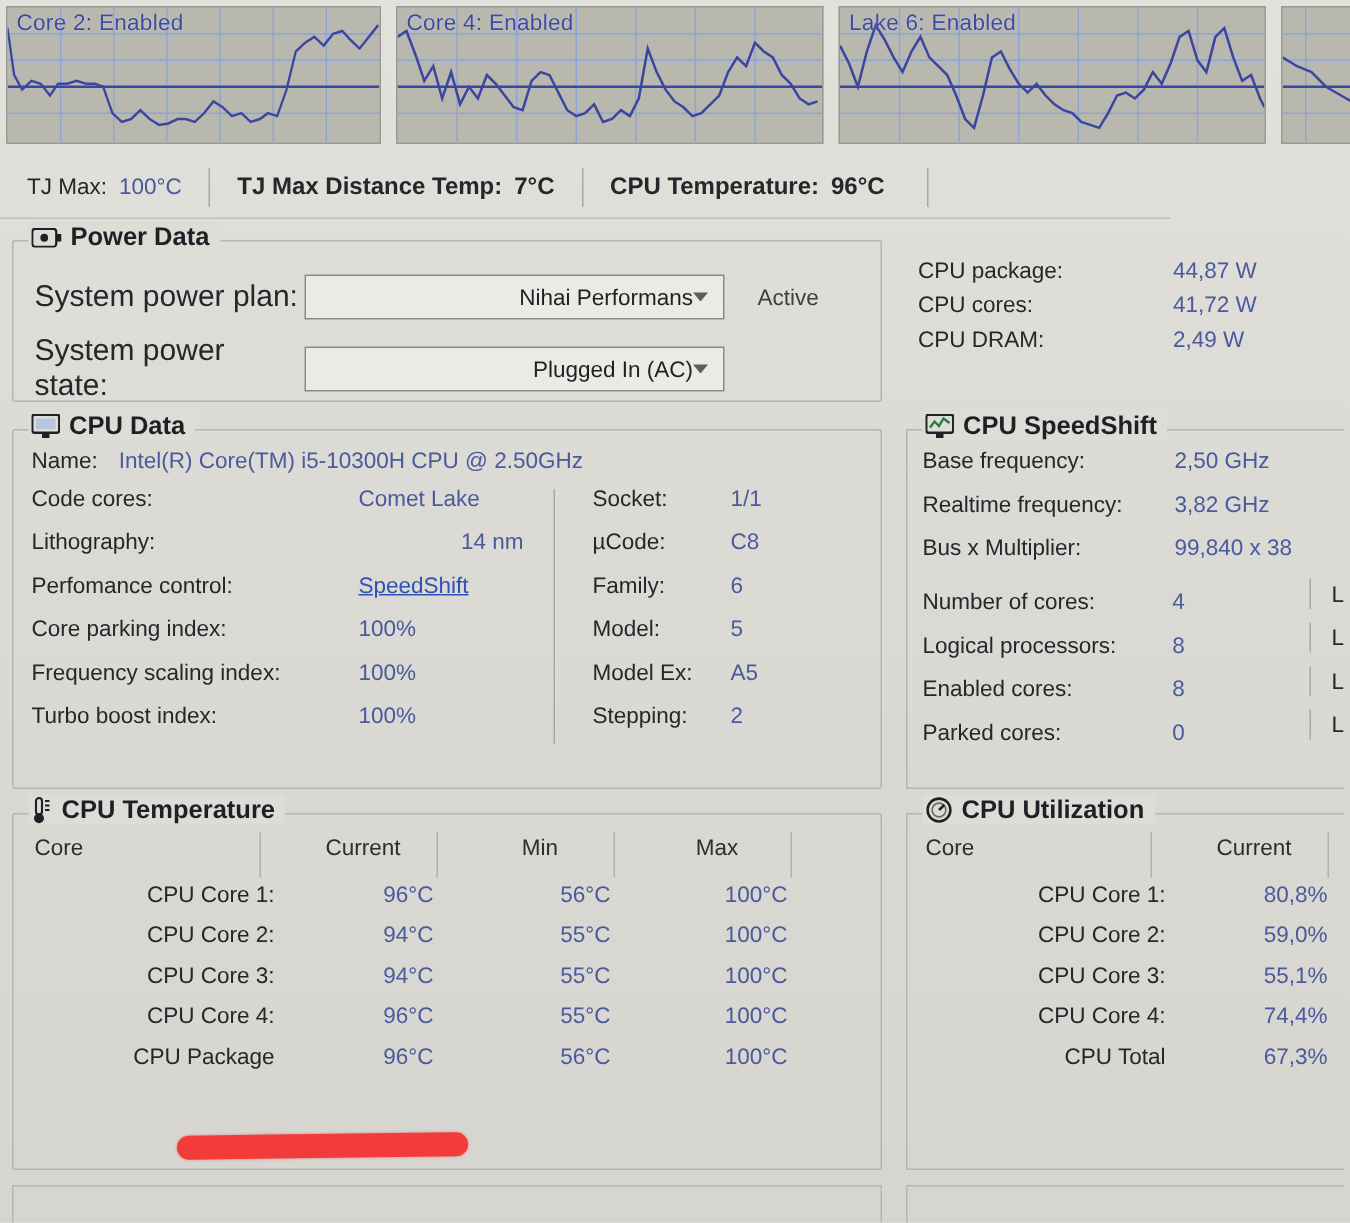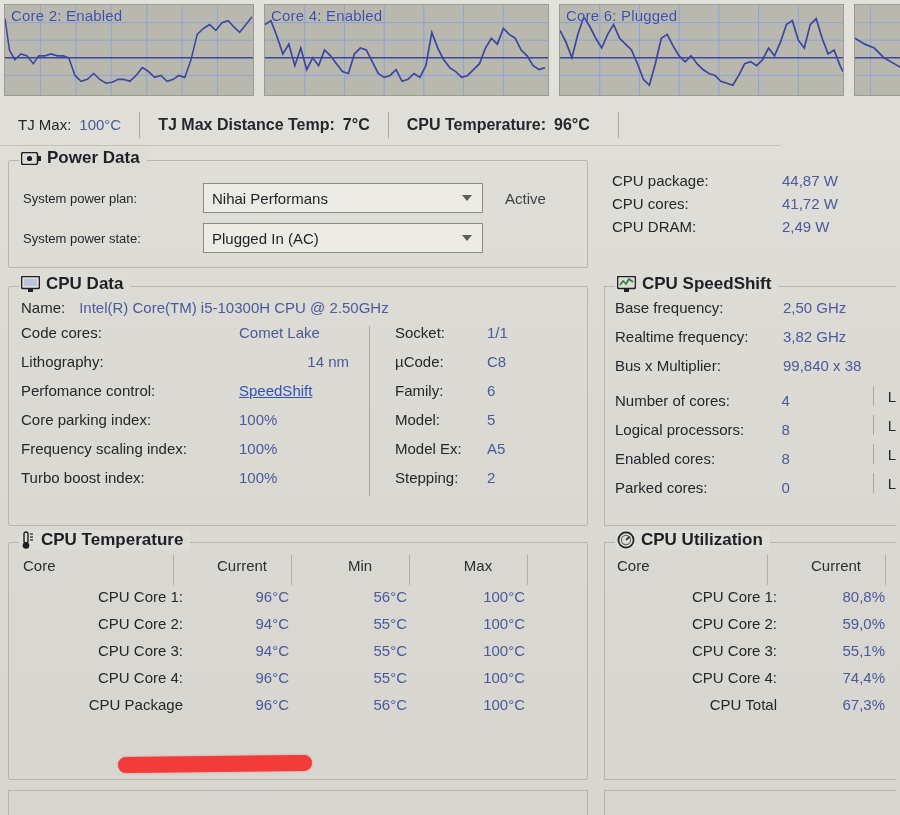--- a/index.html
+++ b/index.html
@@ -78,29 +78,29 @@
     white-space: nowrap;
   }
   .legend .ic { display:inline-block; line-height:0; }
   .lbl { font-size: 15px; color: #24272b; }
   .val { font-size: 15px; color: #4a5a9c; }
   .val.link { color: #2f53b5; text-decoration: underline; }
 
   
   #power { left: 8px; top: 160px; width: 580px; height: 108px; }
   .pw-row { position: absolute; display: flex; align-items: center; }
-  .pw-lbl { font-size: 13px; color: #24272b; width: 180px; }
+  .pw-lbl { font-size: 20px; color: #24272b; width: 180px; }
   .combo {
     width: 280px; height: 30px;
     border: 1px solid #8a8a84;
     background: #eceae4;
     display: flex; align-items: center;
     padding: 0 4px 0 8px;
     font-size: 15px; color: #1d2024;
-    justify-content: space-between;
+    justify-content: flex-end;
   }
   .combo .caret {
     width: 0; height: 0;
     border-left: 5px solid transparent;
     border-right: 5px solid transparent;
     border-top: 6px solid #5c5c58;
     margin-right: 6px;
   }
   .active-txt { font-size: 15px; color: #3c3f44; margin-left: 22px; }
 
@@ -234,21 +234,21 @@
           <line x1="40" y1="0" x2="40" y2="92"></line>
             <line x1="80" y1="0" x2="80" y2="92"></line>
           <line x1="120" y1="0" x2="120" y2="92"></line>
             <line x1="160" y1="0" x2="160" y2="92"></line>
           <line x1="200" y1="0" x2="200" y2="92"></line>
             <line x1="240" y1="0" x2="240" y2="92"></line>
         </g>
         <line x1="0" y1="54" x2="285" y2="54" stroke="#3a46a0" stroke-width="1.6"></line>
         <polyline class="trace" fill="none" stroke="#3a46a0" stroke-width="1.7" points="0,26 6,38 12,54 18,30 24,12 30,22 36,34 42,44 48,30 54,20 60,34 66,40 72,46 78,60 84,76 90,82 96,60 102,34 108,30 114,42 120,52 126,58 132,52 138,60 144,66 150,70 156,72 162,78 168,80 174,82 180,72 186,60 192,58 198,62 204,56 210,44 216,52 222,38 228,20 234,16 240,36 246,44 252,20 258,14 264,34 270,50 276,46 282,62 285,68"></polyline>
       </svg>
-      <div class="graph-label">Core 6: Plugged</div>
+      <div class="graph-label">Lake 6: Enabled</div>
     </div>
 
     <div class="graph g4">
       <svg viewBox="0 0 60 92" preserveAspectRatio="none">
         <g stroke="#8da4d8" stroke-width="1">
           <line x1="0" y1="18" x2="60" y2="18"></line>
             <line x1="0" y1="36" x2="60" y2="36"></line>
           <line x1="0" y1="72" x2="60" y2="72"></line>
           <line x1="16" y1="0" x2="16" y2="92"></line>
             <line x1="48" y1="0" x2="48" y2="92"></line>

